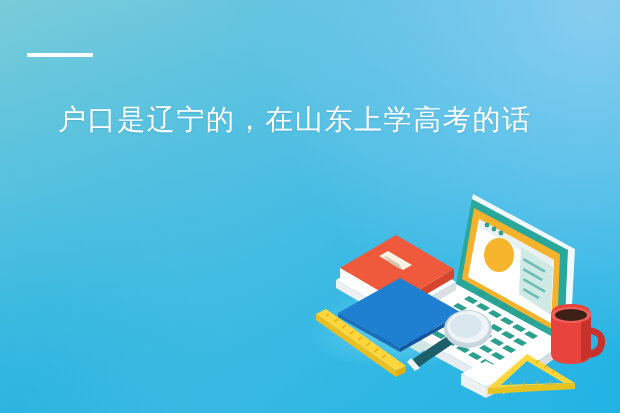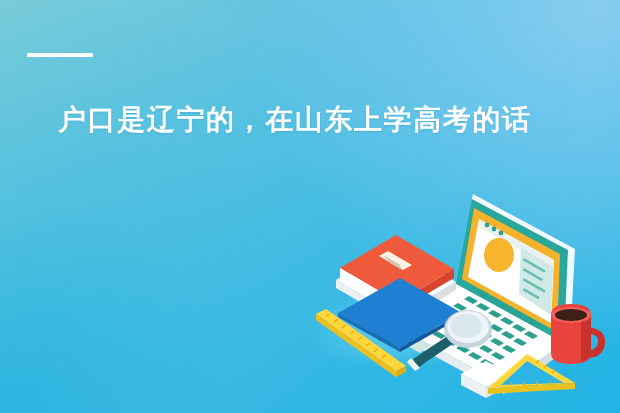--- a/index.html
+++ b/index.html
@@ -57,21 +57,21 @@
   }
 
   .headline {
     position: absolute;
     left: 58px;
     top: 103px;
     width: 530px;
     color: #ffffff;
     font-size: 28px;
     line-height: 34px;
-    font-weight: bold;
+    font-weight: normal;
     letter-spacing: 1.6px;
     white-space: nowrap;
     text-shadow: 0 1px 2px rgba(20,110,150,0.18);
   }
 
   
   .illustration {
     position: absolute;
     left: 296px;
     top: 172px;

